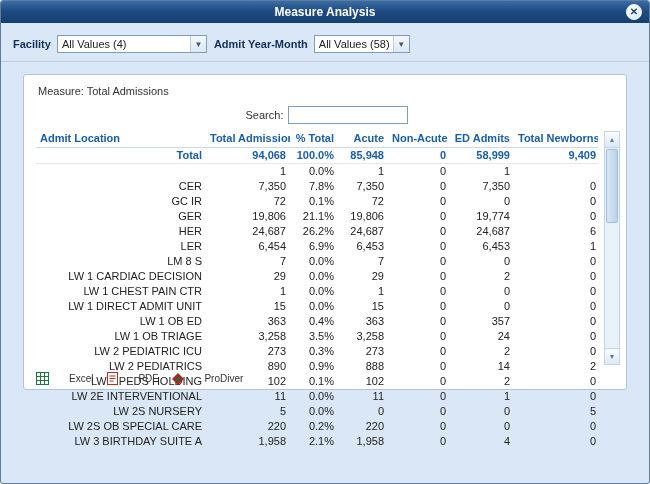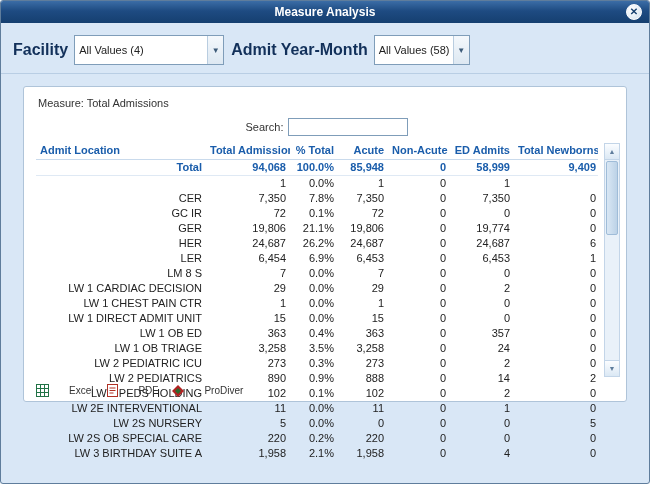--- a/index.html
+++ b/index.html
@@ -22,23 +22,23 @@
     position: absolute; right: 7px; top: 3px;
     width: 16px; height: 16px; border-radius: 50%;
     background: radial-gradient(circle at 35% 30%, #ffffff, #d3e2f0);
     border: 1px solid #ffffff; box-sizing: border-box;
     color: #16406f; font-size: 10px; font-weight: bold;
     display: flex; align-items: center; justify-content: center;
     cursor: pointer; line-height: 1;
   }
 
   .filters { display: flex; align-items: center; gap: 6px; padding: 12px 12px 8px 12px; }
-  .filter-label { font-size: 16px; font-weight: bold; color: #12305a; white-space: nowrap; }
+  .filter-label { font-size: 11px; font-weight: bold; color: #12305a; white-space: nowrap; }
   .select {
-    background: #ffffff; border: 1px solid #7f9db9; height: 30px;
+    background: #ffffff; border: 1px solid #7f9db9; height: 18px;
     display: flex; align-items: center; justify-content: space-between;
     font-size: 11px; color: #222; padding-left: 4px; box-sizing: border-box;
     cursor: pointer;
   }
   .select .arrow {
     width: 15px; height: 100%; display: flex; align-items: center; justify-content: center;
     font-size: 8px; color: #3c5a78; background: linear-gradient(180deg, #f4f8fc, #dde8f2);
     border-left: 1px solid #b9cde0;
   }
   .sel-facility { width: 150px; }

